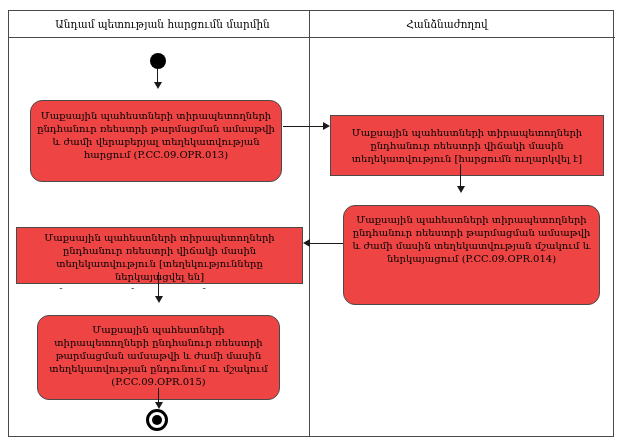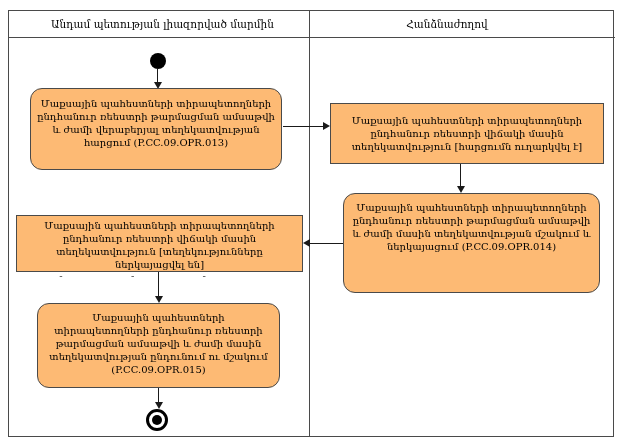--- a/index.html
+++ b/index.html
@@ -30,23 +30,23 @@
   }
   .lane-header{
     position:absolute;top:10px;height:27px;
     display:flex;align-items:center;justify-content:center;
     font-size:10.5px;
   }
   .lane-header.left{left:8px;width:309px;}
   .lane-header.right{left:298px;width:298px;}
   .node{
     position:absolute;box-sizing:border-box;
-    border:1px solid #4a4a4a;background:#fdba74;
+    border:1px solid #4a4a4a;background:#ef4444;
     font-size:10px;line-height:13px;text-align:center;
-    display:flex;flex-direction:column;align-items:flex-start;
+    display:flex;flex-direction:column;align-items:flex-start;margin-top:12px;
   }
   .node .txt{width:100%;}
   .rounded{border-radius:12px;}
   .box1{left:30px;top:88px;width:252px;height:82px;padding:8px 6px 0 6px;}
   .box2{left:330px;top:103px;width:274px;height:61px;justify-content:center;padding:2px 10px;}
   .box3{left:343px;top:193px;width:257px;height:100px;padding:7px 6px 0 6px;}
   .box4{left:16px;top:215px;width:287px;height:57px;padding:3px 8px 2px 8px;justify-content:space-between;}
   .box5{left:37px;top:303px;width:243px;height:85px;padding:7px 6px 0 6px;}
   .dash-row{
     width:80%;display:flex;justify-content:space-around;
@@ -75,21 +75,21 @@
 </head>
 <body>
 
 <div class="canvas">
 
   <div class="frame"></div>
   <div class="lane-divider"></div>
   <div class="header-row-border"></div>
 
   <div class="lane-header left">
-    <span>Անդամ պետության լիազորված մարմին</span>
+    <span>Անդամ պետության հարցումն մարմին</span>
   </div>
   <div class="lane-header right">
     <span>Հանձնաժողով</span>
   </div>
 
   <div class="start-node"></div>
   <div class="vline" style="left:157px;top:69px;height:13px;"></div>
   <div class="ah down" style="left:154px;top:82px;"></div>
 
   <div class="node rounded box1">

